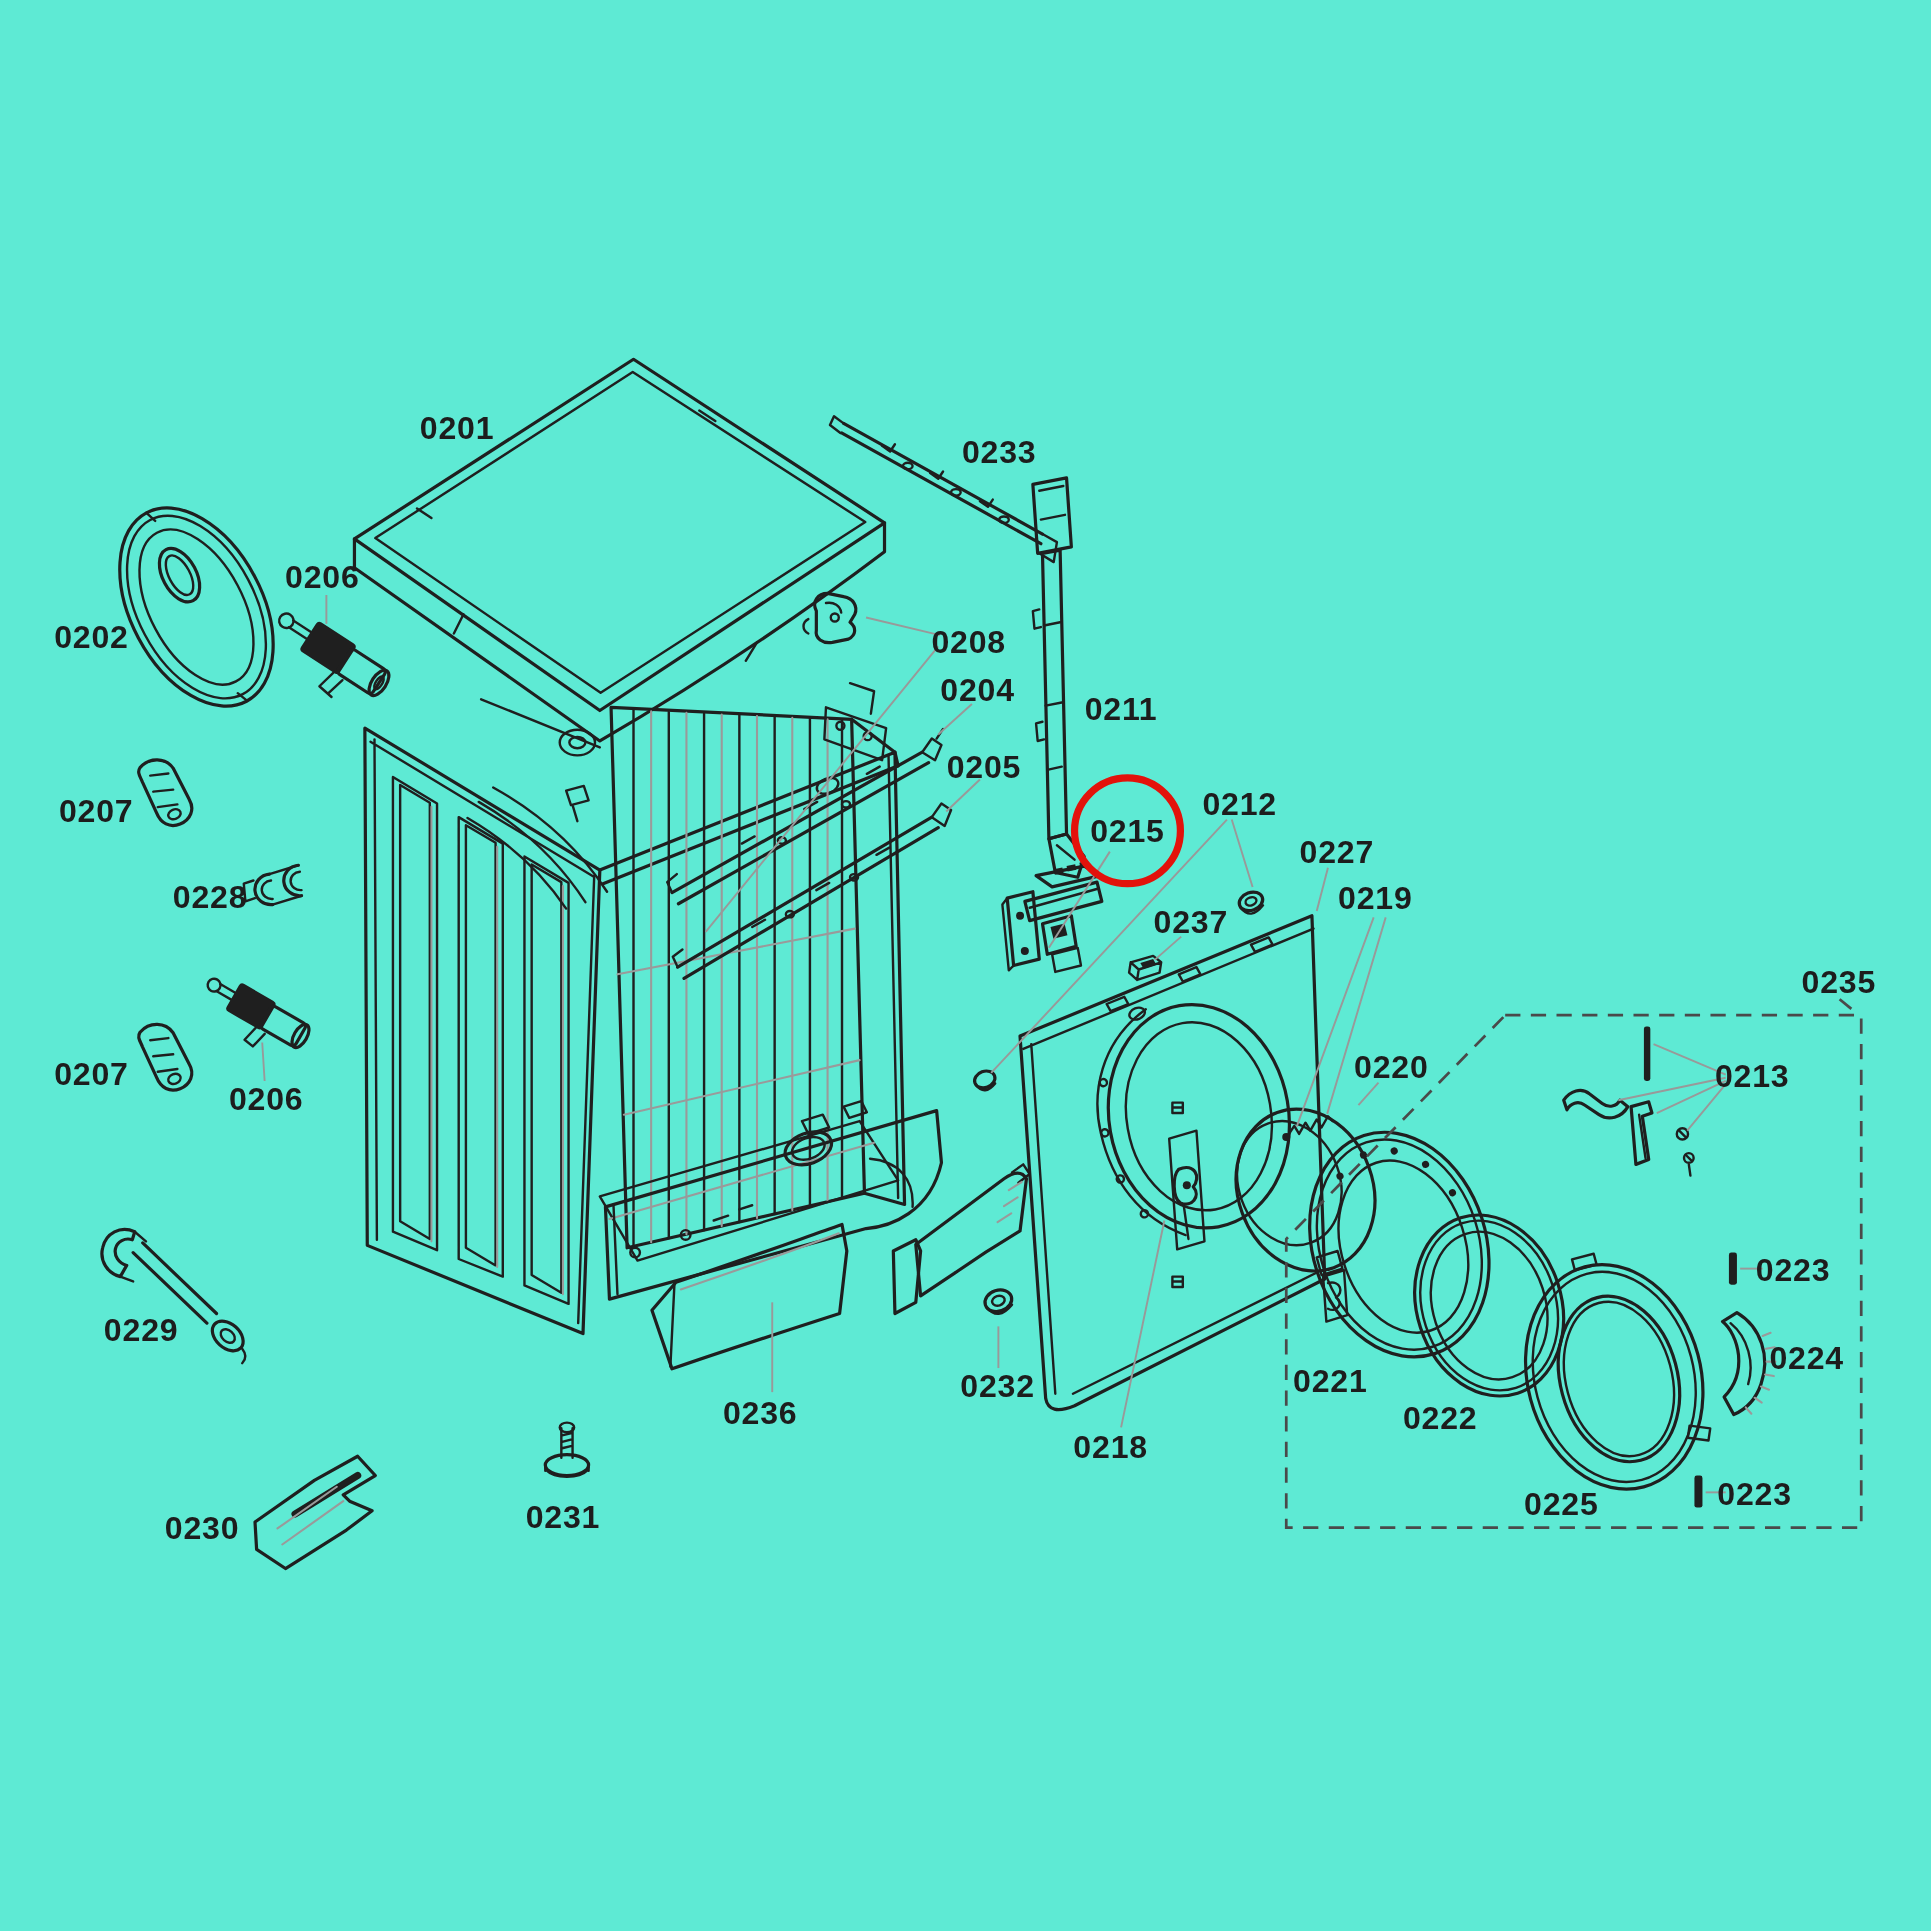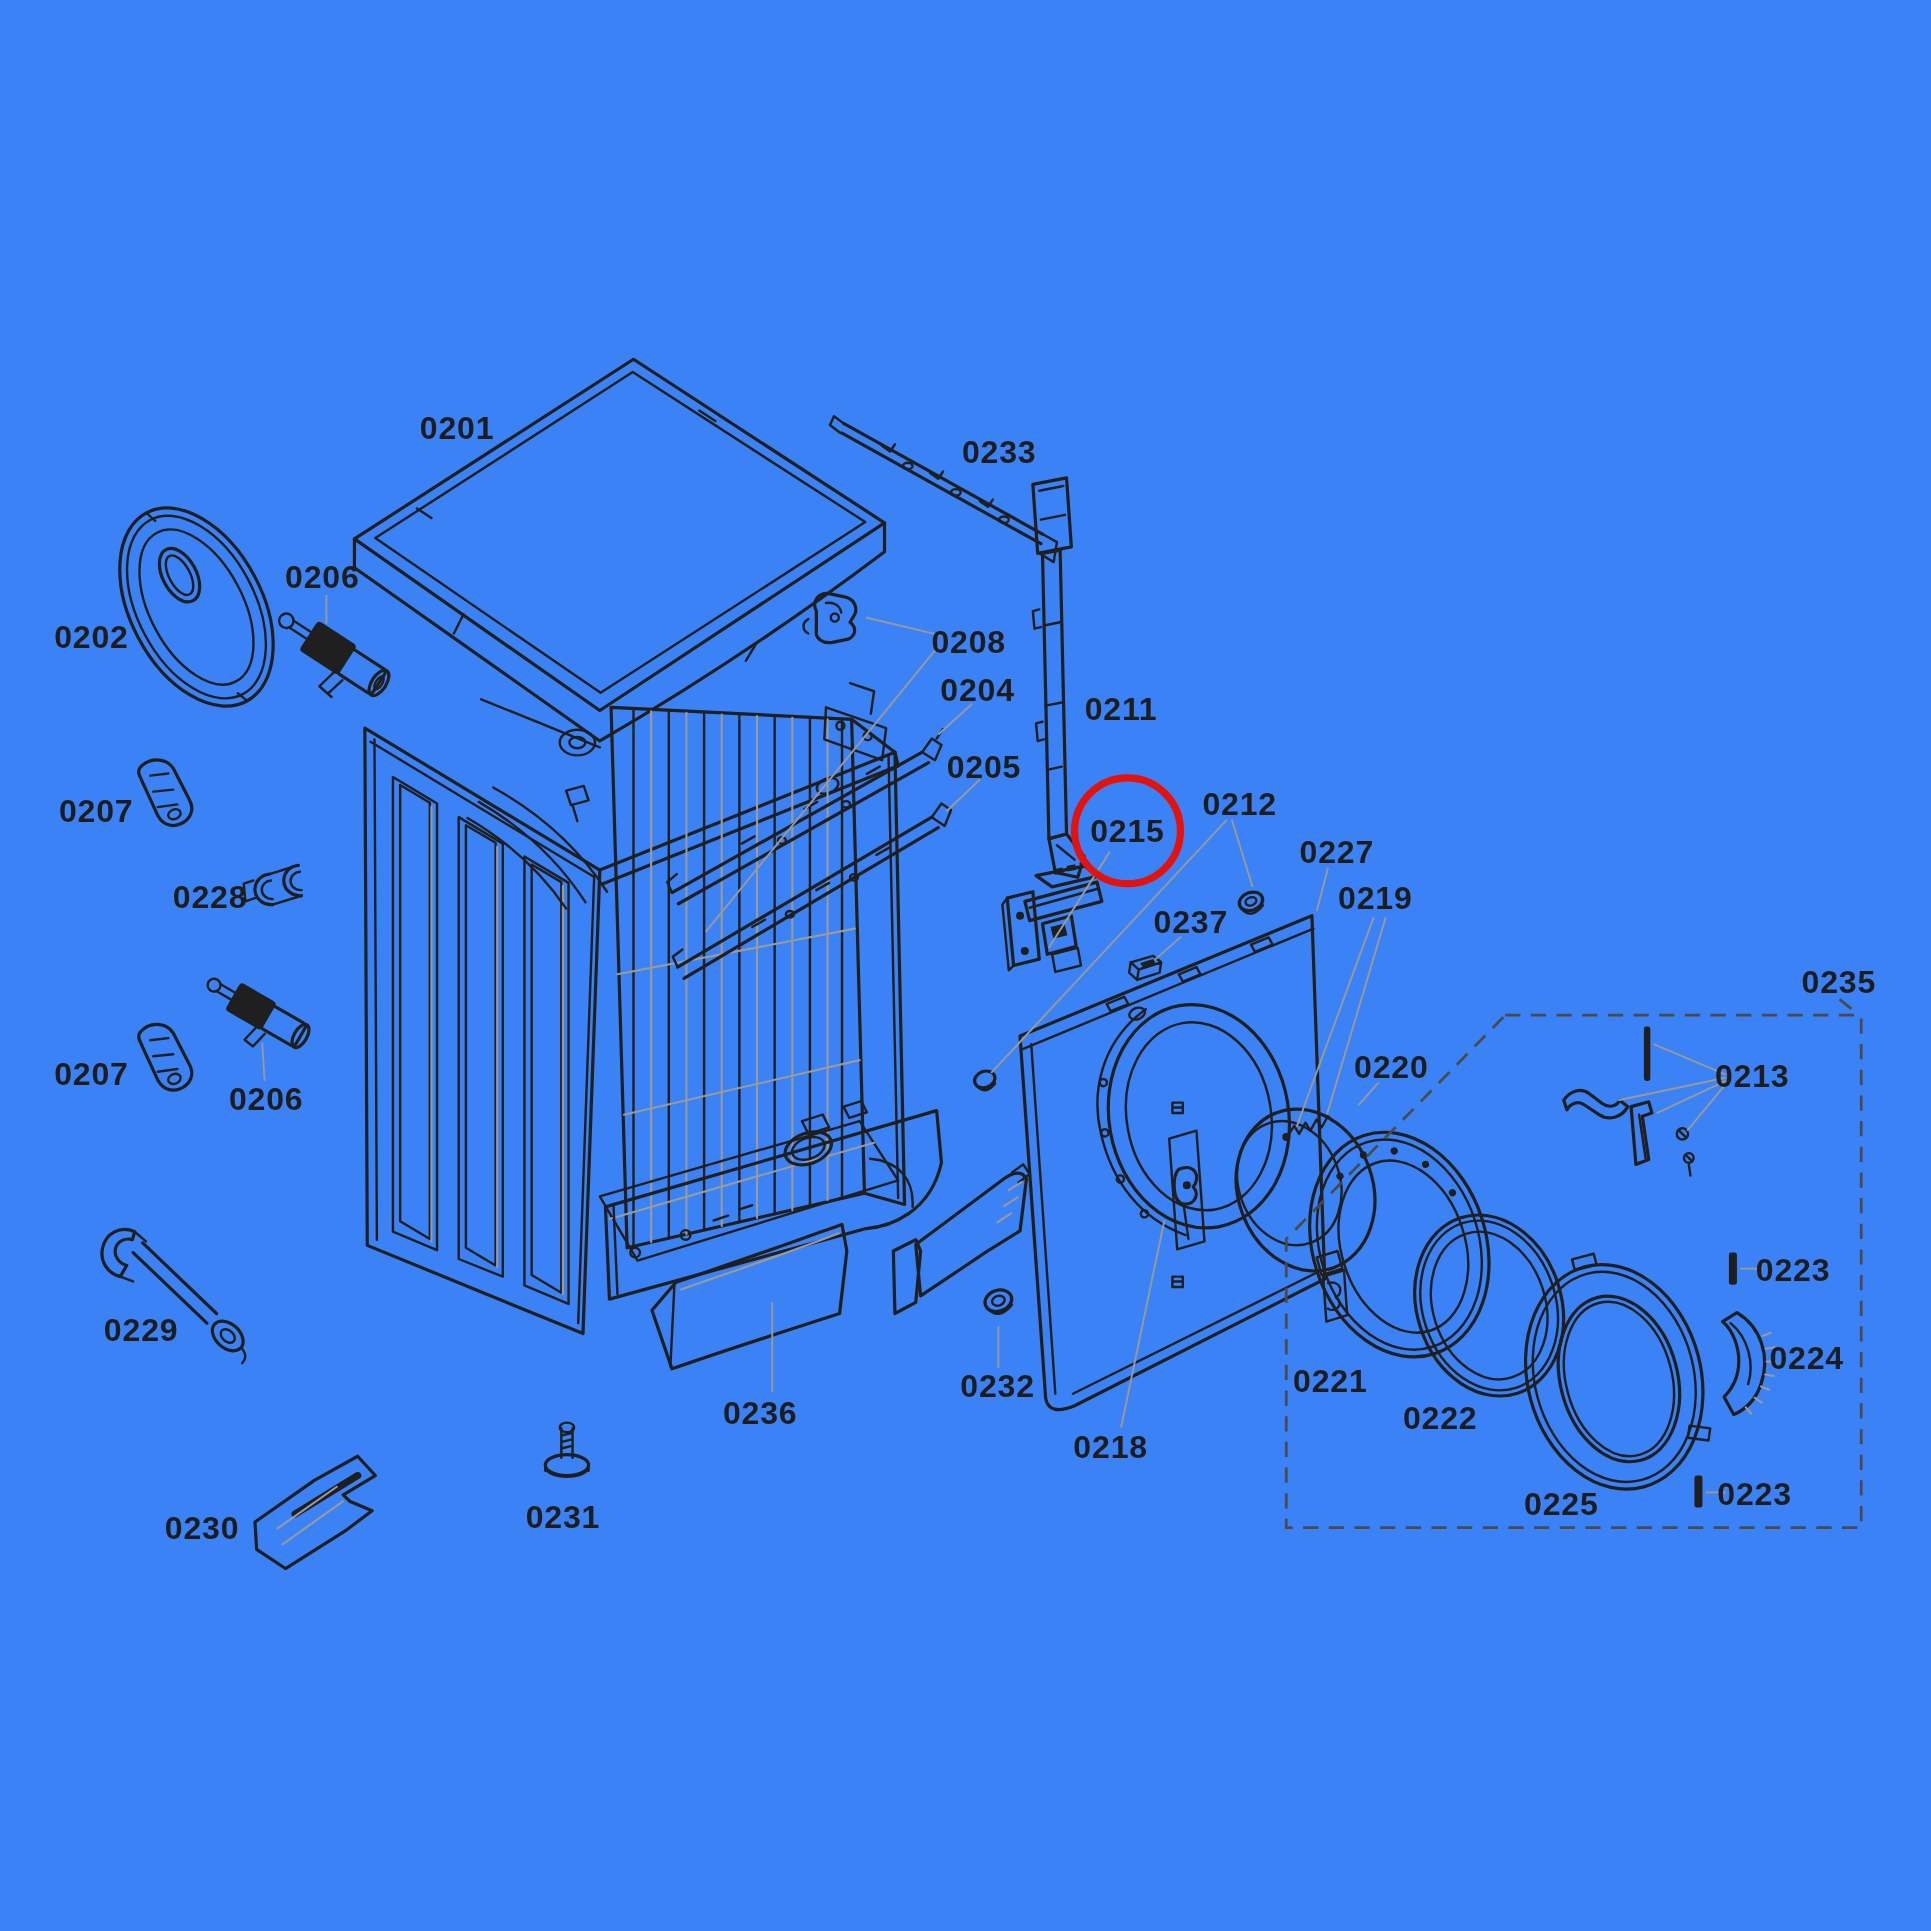--- a/index.html
+++ b/index.html
@@ -1,16 +1,16 @@
 <!DOCTYPE html>
 <html style="font-size:13px"><head>
 <meta charset="utf-8">
 <style>
   html,body{margin:0;padding:0;background:#ffffff;}
-  .stage{width:1931px;height:1931px;background:#3b82f6;position:relative;}
+  .stage{width:1931px;height:1931px;background:#5eead4;position:relative;}
   svg{display:block;width:1931px;height:1931px;}
   text{font-family:"Liberation Sans","DejaVu Sans",sans-serif;font-weight:bold;font-size:40px;
        fill:#1d1d1d;text-anchor:middle;dominant-baseline:central;letter-spacing:1px;}
   .art{fill:none;stroke-width:4;stroke-linecap:round;stroke-linejoin:round;}
   .thin{stroke-width:3;}
   .gray{stroke:#9a9a9a;stroke-width:2.6;}
   .dark{fill:#1f1f1f;stroke:none;}
   .leaders{fill:none;stroke-width:2.4;}
   .boxdash{fill:none;stroke:#4a4a4a;stroke-width:3.4;stroke-dasharray:19 13;}
 </style>

